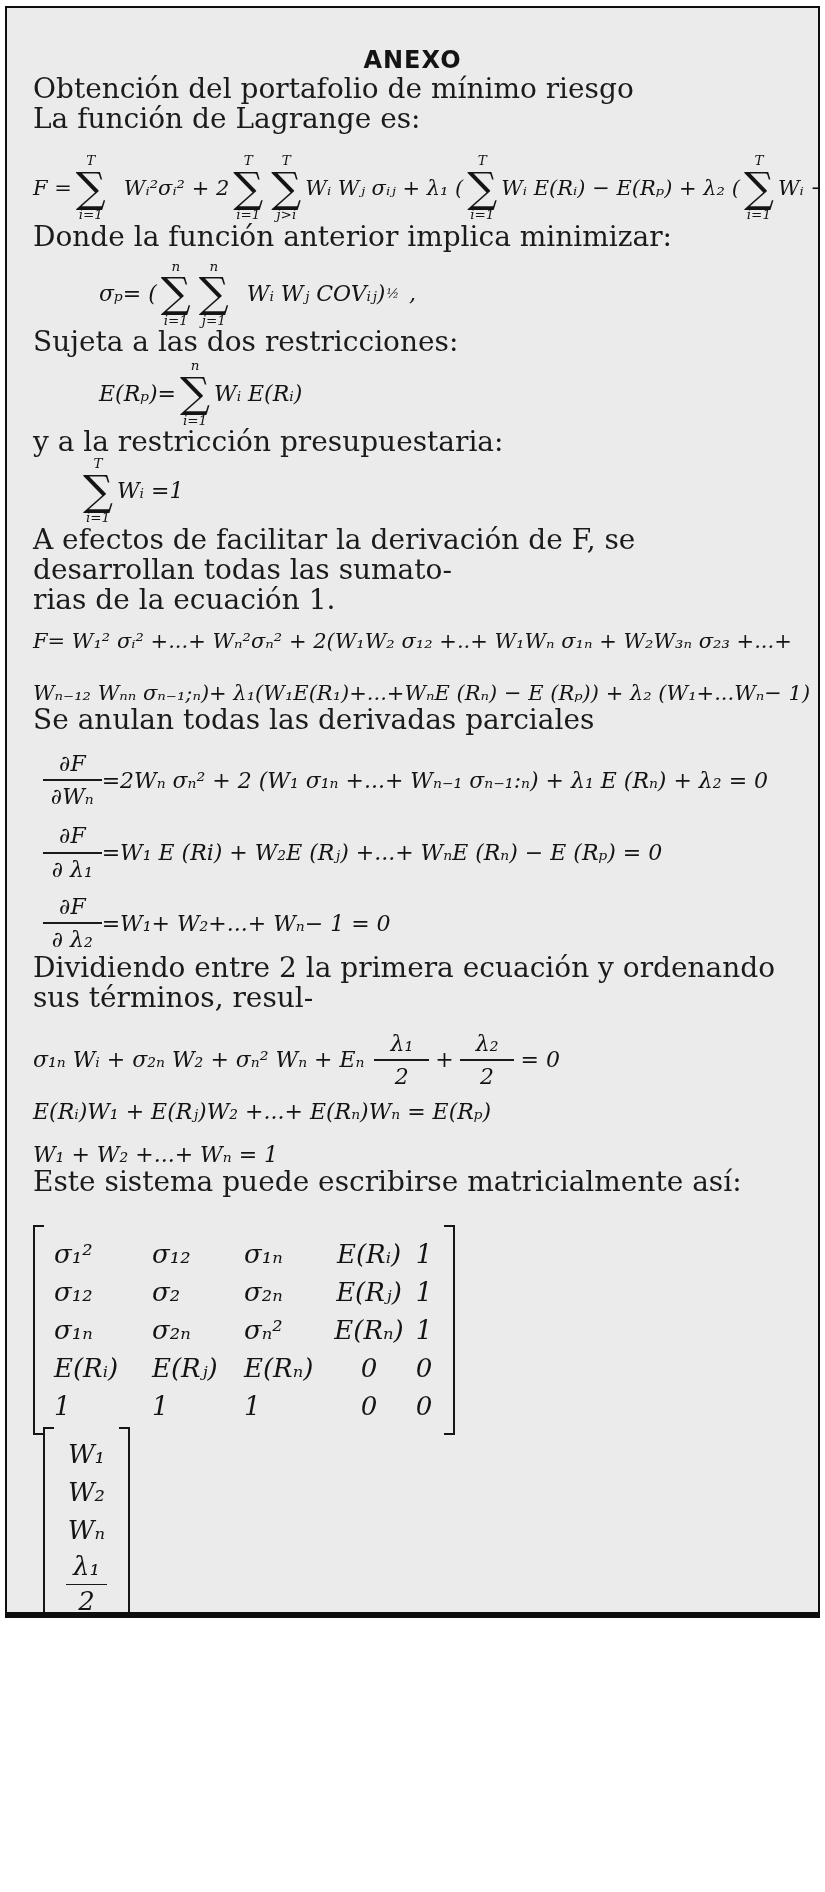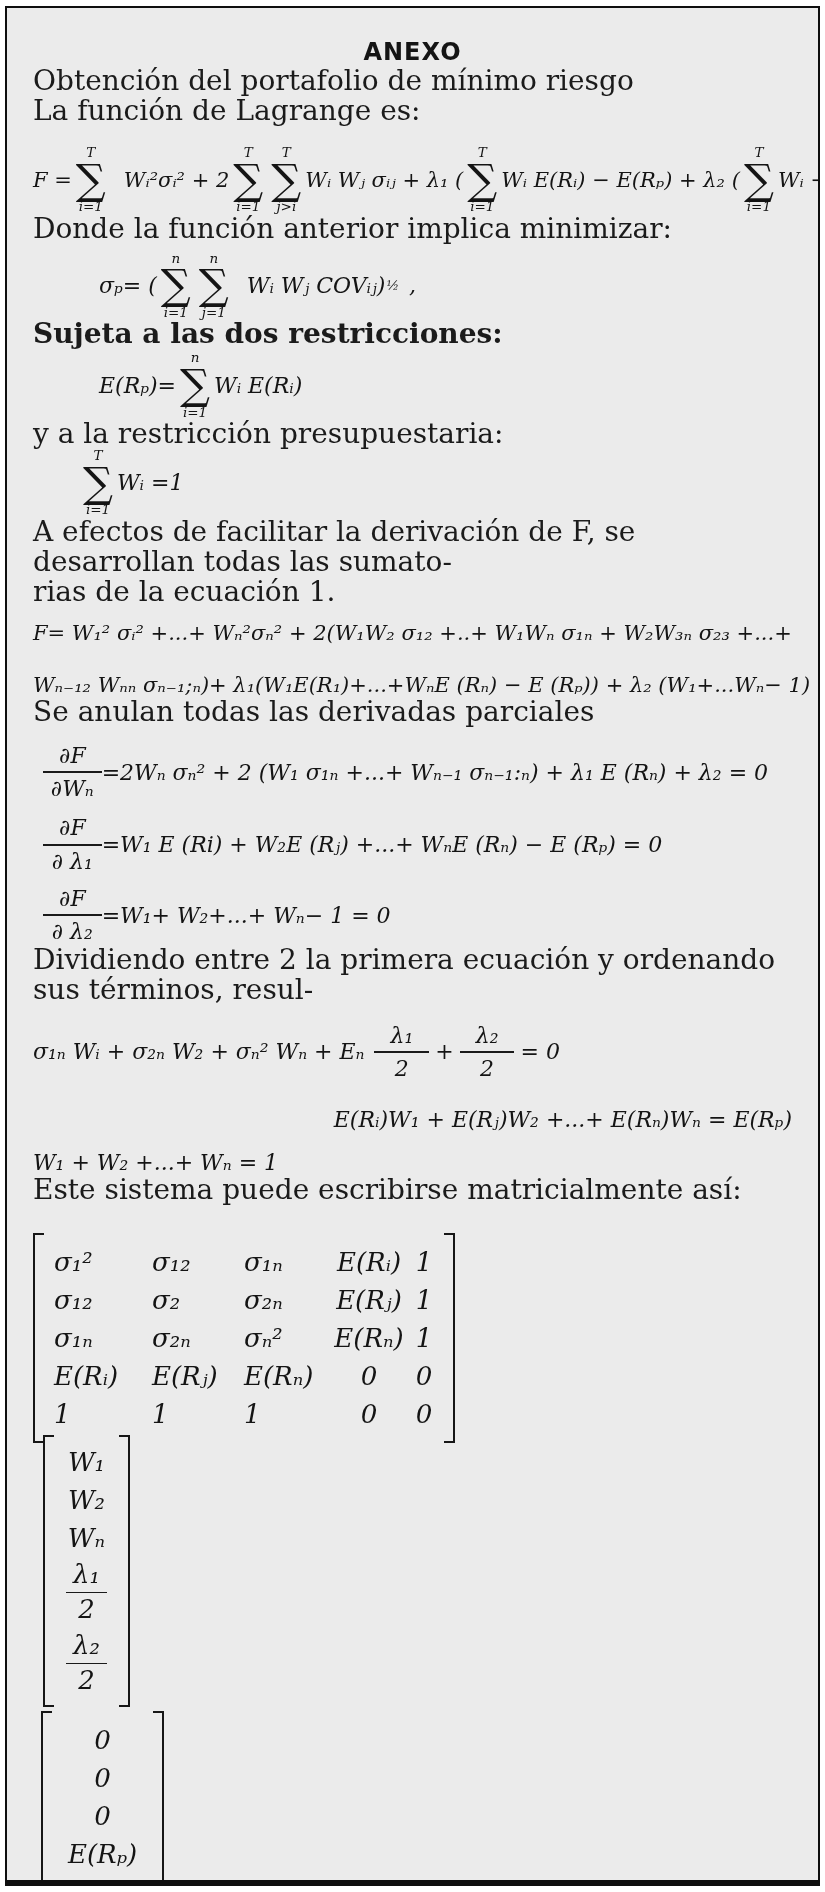--- a/index.html
+++ b/index.html
@@ -3,23 +3,23 @@
 <meta charset="utf-8">
 <style>
   html,body { margin:0; padding:0; background:#ffffff; }
   .page {
     width:825px; height:1892px; box-sizing:border-box;
     padding:6px 5px 0 5px; background:#ffffff;
     font-family:"DejaVu Serif","DejaVu Sans",serif;
     color:#1b1b1b;
   }
   .frame {
-    box-sizing:border-box; height:1880px;
+    box-sizing:border-box; height:1612px;
     border:2px solid #0e0e0e; border-bottom-width:6px;
-    background:#ebebeb; padding:8px 26px; overflow:hidden;
+    background:#ebebeb; padding:16px 26px; overflow:hidden;
   }
   .title {
     margin:22px 0 0 0; text-align:center;
     font-family:"DejaVu Sans","Liberation Sans",sans-serif;
     font-size:24px; font-weight:bold; letter-spacing:1px; color:#141414;
   }
   p.body {
     margin:0; font-size:28px; line-height:30px; color:#1b1b1b;
   }
   .formula {
@@ -44,34 +44,34 @@
   .frac.small .den { padding-top:2px; }
   .sup { font-size:13px; vertical-align:10px; margin-left:1px; }
   .tail { margin-left:10px; }
 
   
   .m-intro       { margin-top:36px; }
   .m-lagrangetxt { margin-top:8px; }
   .f-lagrange    { margin-top:20px; font-size:21px; }
   .m-minimize    { margin-top:50px; }
   .f-sigmap      { margin-top:8px;  margin-left:66px; }
-  .m-restric     { margin-top:38px;font-weight:bold; }
+  .m-restric     { margin-top:38px; }
   .f-erp         { margin-top:2px;  margin-left:66px; }
   .m-budget      { margin-top:18px; }
   .f-budget      { margin-left:46px; }
   .m-expand      { margin-top:22px; }
   .f-expand1     { margin-top:14px; font-size:21px;text-align:center; }
   .f-expand2     { margin-top:28px; font-size:21px; }
   .m-partials    { margin-top:32px; }
   .f-partial1    { margin-top:16px; margin-left:10px; }
   .f-partial2    { margin-top:14px; margin-left:10px; }
   .f-partial3    { margin-top:12px; margin-left:10px; }
   .m-system      { margin-top:10px; }
   .f-eq1         { margin-top:18px; }
-  .f-eq2         { margin-top:26px;justify-content:flex-end; }
+  .f-eq2         { margin-top:10px; }
   .f-eq3         { margin-top:18px; }
   .m-matrixintro { margin-top:20px; }
   .matrix-row    { margin-top:28px; display:flex; align-items:flex-start; font-size:26px; font-style:italic; color:#141414;flex-direction:column; }
 
   .mat { display:flex; align-items:stretch; }
   .br  { width:11px; border:2.5px solid #161616; box-sizing:border-box; }
   .br-l{ border-right:none; }
   .br-r{ border-left:none; }
   .grid-a {
     display:grid;

